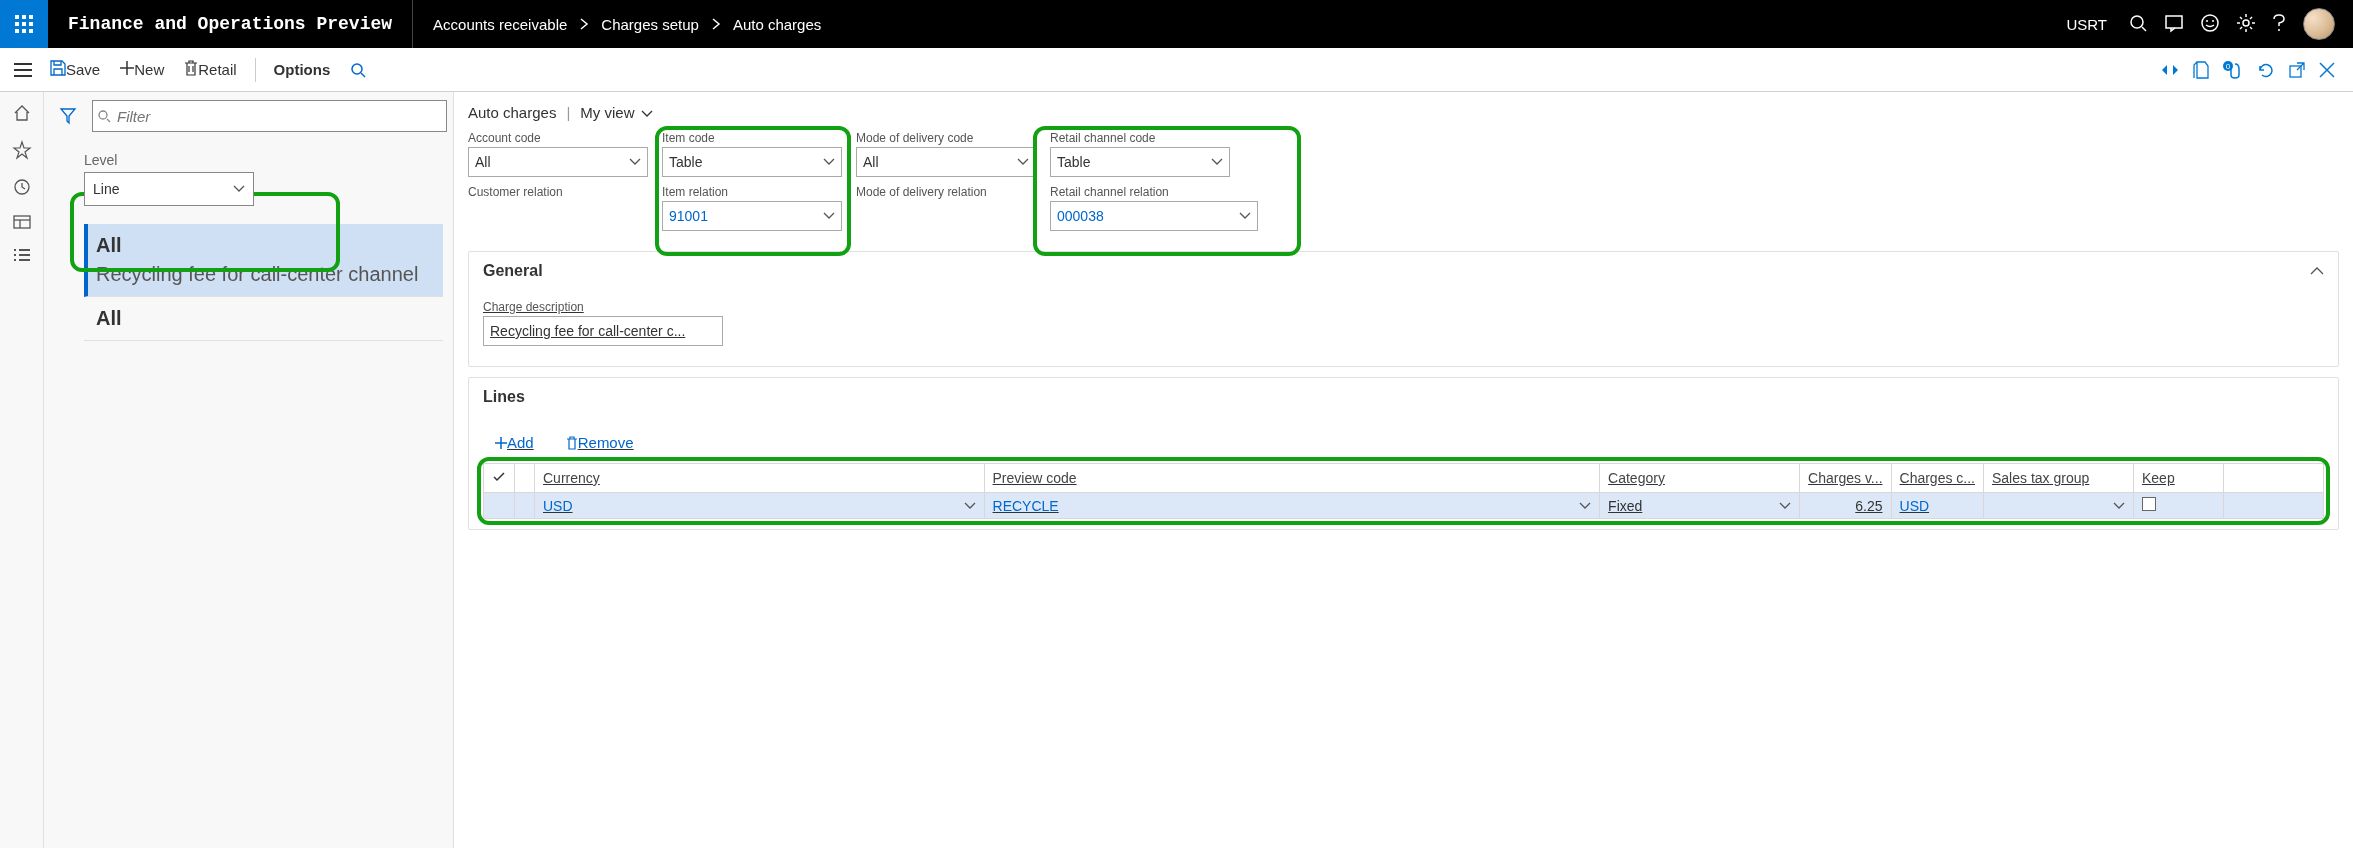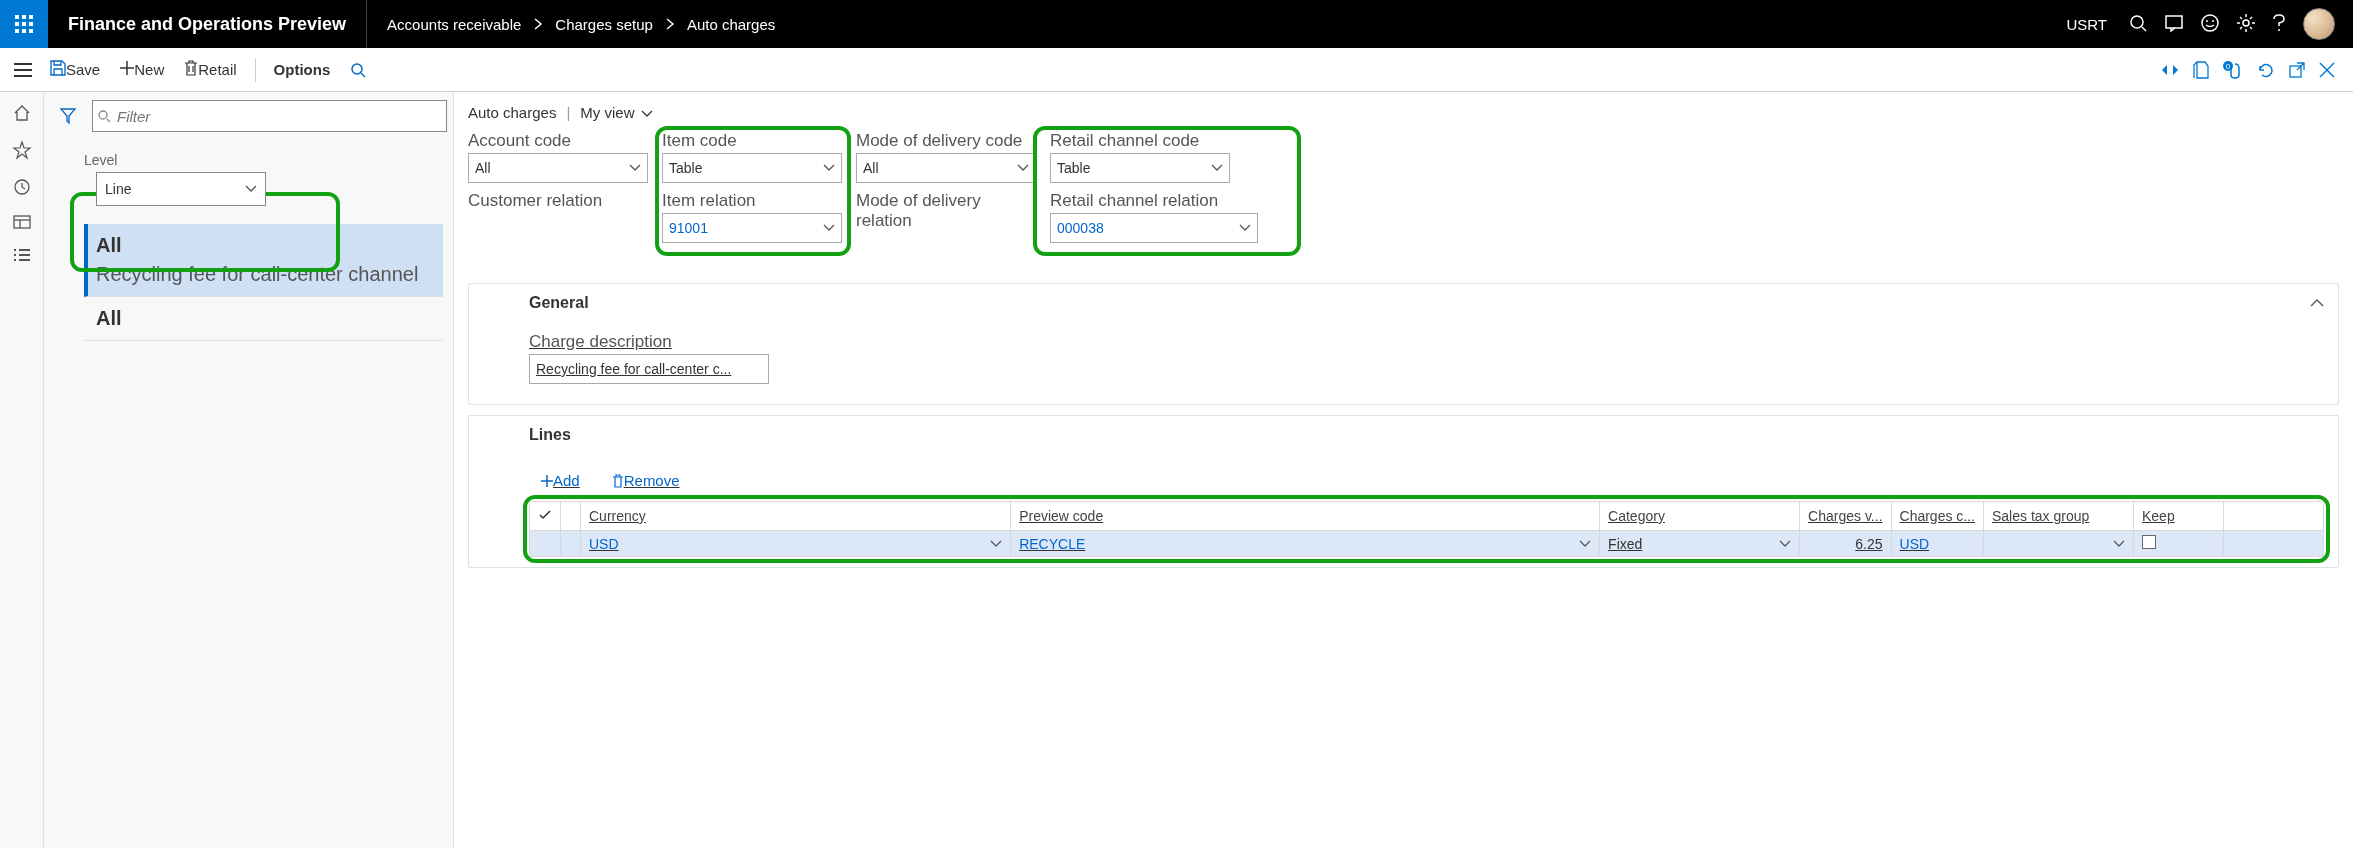--- a/index.html
+++ b/index.html
@@ -1,21 +1,21 @@
 <!DOCTYPE html>
 <html><head>
 <meta charset="utf-8">
 <style>
   * { box-sizing: border-box; margin:0; padding:0; font-family: "Segoe UI", Arial, sans-serif; }
   body { background:#fff; font-size:14px; color:#333; }
   
   
   .topbar { height:48px; background:#000; display:flex; align-items:center; color:#fff; }
   .waffle { width:48px; height:48px; background:#0078d4; display:flex; align-items:center; justify-content:center; }
-  .app-title { font-size:18px; font-weight:600; padding:0 20px; border-right:1px solid #444; height:48px; display:flex; align-items:center;}
+  .app-title { font-size:18px; font-weight:600; padding:0 20px; border-right:1px solid #444; height:48px; display:flex; align-items:center;font-family:Liberation Mono, monospace;}
   .crumbs { display:flex; align-items:center; gap:12px; padding-left:20px; flex:1; font-size:15px;}
   .crumb-sep svg { display:block; }
   .top-right { display:flex; align-items:center; gap:18px; padding:0 18px;}
   .top-right .usr { font-size:15px; margin-right:4px;}
   .avatar { width:32px; height:32px; border-radius:50%; background:radial-gradient(circle at 30% 30%, #f6e0c8, #d8b892 60%, #b89268); border:1px solid #888;}
   
   
   .actionbar { height:44px; border-bottom:1px solid #d0d0d0; display:flex; align-items:center; padding:0 8px; gap:4px;}
   .actionbar .hamburger { width:30px; display:flex; justify-content:center;}
   .btn { display:flex; align-items:center; padding:4px 8px; color:#333; font-size:15px; cursor:pointer;}
@@ -29,45 +29,45 @@
   .leftrail { width:44px; background:#f8f8f8; border-right:1px solid #e0e0e0; display:flex; flex-direction:column; align-items:center; gap:16px; padding-top:12px;}
   
   .filterpanel { width:410px; border-right:1px solid #e0e0e0; background:#f8f8f8; position:relative;}
   .filter-top { display:flex; align-items:center; padding:6px 6px 0 6px; gap:6px;}
   .funnel { width:36px; height:36px; display:flex; align-items:center; justify-content:center; color:#0066cc;}
   .filter-input { flex:1; height:32px; border:1px solid #888; background:#fff; display:flex; align-items:center; padding:0 4px; gap:6px; color:#666;}
   .filter-input input { border:none; outline:none; flex:1; font-size:15px; font-style:italic; color:#555;}
   
   .levelbox { margin:18px 10px 10px 40px; position:relative; }
   .levelbox .lbl { color:#666; font-size:14px; margin-bottom:4px;}
-  .levelbox .sel { height:34px; border:1px solid #888; background:#fff; display:flex; align-items:center; justify-content:space-between; padding:16px 8px; width:170px;margin-left:12px;}
+  .levelbox .sel { height:34px; border:1px solid #888; background:#fff; display:flex; align-items:center; justify-content:space-between; padding:16px 8px; width:170px;}
   .green-outline { position:absolute; border:4px solid #12a112; border-radius:12px; pointer-events:none;}
   .go-level { left:26px; top:40px; width:270px; height:80px; }
   
   .listitems { margin:18px 10px 0 40px; }
   .listitem { padding:10px 12px; border-bottom:1px solid #e0e0e0; cursor:pointer;}
   .listitem.sel { background:#cfe0f5; border-left:4px solid #0066cc; padding-left:8px;}
   .listitem .h { font-size:20px; font-weight:600; color:#333;}
   .listitem .s { font-size:20px; color:#555; margin-top:6px;}
   
   .main { flex:1; padding:12px 14px; overflow:auto;}
   .main-head { display:flex; align-items:center; gap:10px; color:#333; font-size:15px; margin-bottom:10px;}
   .main-head .sep { color:#999;}
   
   .fieldrow { display:flex; gap:14px; flex-wrap:nowrap; position:relative;}
   .field { width:180px; margin-bottom:10px;}
-  .field .fl { color:#555; font-size:17px; margin-bottom:2px;}
+  .field .fl { color:#555; font-size:12px; margin-bottom:2px;}
   .field .fv { height:30px; border:1px solid #aaa; background:#fff; display:flex; align-items:center; justify-content:space-between; padding:0 6px; font-size:14px;}
   .field .fv.ro { background:transparent; border-color:transparent;}
   .field .fv.link { color:#0066cc;}
   
   .go-item { left:187px; top:-5px; width:196px; height:130px;}
   .go-retail { left:565px; top:-5px; width:268px; height:130px;}
   
-  .section { border:1px solid #e0e0e0; border-radius:2px; margin-top:10px; background:#fff;padding-left:46px;}
+  .section { border:1px solid #e0e0e0; border-radius:2px; margin-top:10px; background:#fff;}
   .section-hd { display:flex; align-items:center; justify-content:space-between; padding:10px 14px; font-weight:600; font-size:16px;}
   .section-body { padding:10px 14px;text-decoration:underline;}
   
   .lines-cmd { display:flex; gap:16px; padding:4px 4px 8px 4px;}
   
   table.grid { width:100%; border-collapse:collapse; font-size:14px;}
   table.grid th { text-align:left; font-weight:400; color:#444; padding:6px 8px; border:1px solid #d8d8d8; background:#fff; white-space:nowrap;}
   table.grid td { padding:4px 8px; border:1px solid #d8d8d8; background:#dce8f7;}
   table.grid td .cellwrap { display:flex; align-items:center; justify-content:space-between;}
   .cellwrap.link { color:#0066cc;}

